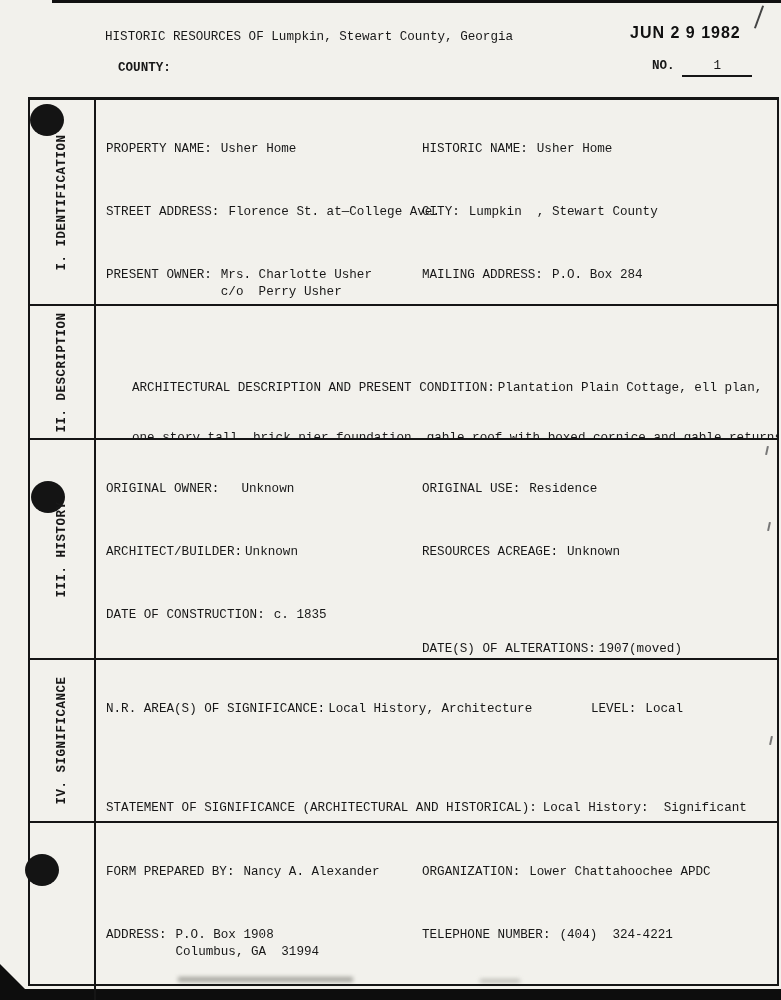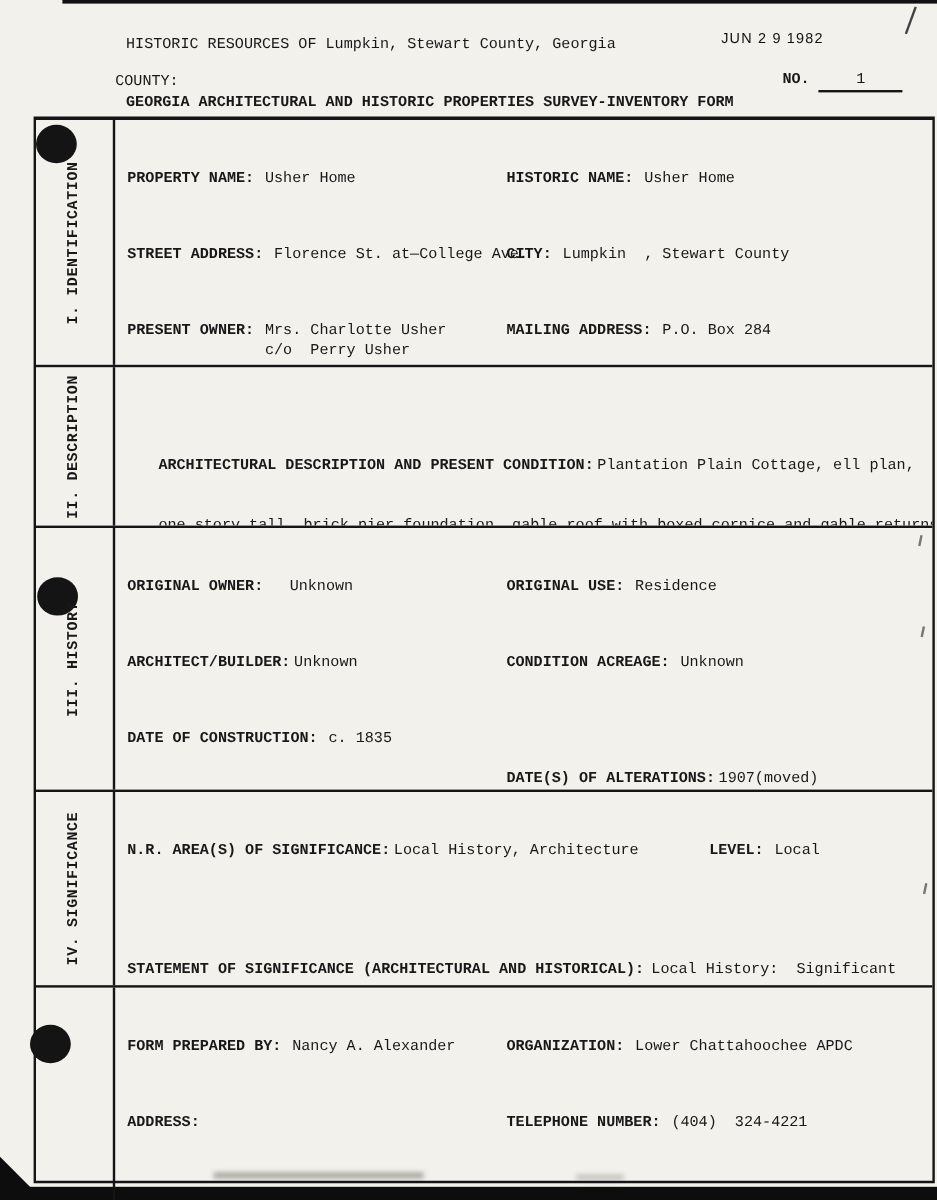--- a/index.html
+++ b/index.html
@@ -14,24 +14,24 @@
   .edge-bottom{position:absolute;bottom:0;left:0;right:0;height:11px;background:#0d0d0d;}
   .corner-tri{position:absolute;bottom:10px;left:0;width:0;height:0;
     border-bottom:26px solid #0d0d0d;border-right:26px solid transparent;}
   .slash-mark{position:absolute;top:5px;left:758px;width:2px;height:24px;background:#444;transform:rotate(20deg);}
   .tick{position:absolute;width:2px;height:9px;background:#777;transform:rotate(12deg);}
   .smudge{position:absolute;left:178px;top:977px;width:175px;height:5px;background:#8b8b84;filter:blur(2px);opacity:.75;}
   .smudge2{position:absolute;left:480px;top:979px;width:40px;height:4px;background:#9a9a92;filter:blur(2px);opacity:.6;}
   
   .hole{position:absolute;background:#141414;border-radius:50%;}
   
-  .stamp{position:absolute;left:601px;top:24px;font-family:"Liberation Sans",sans-serif;
-    font-weight:normal;font-size:12px;letter-spacing:1px;color:#101010;}
+  .stamp{position:absolute;left:630px;top:24px;font-family:"Liberation Sans",sans-serif;
+    font-weight:bold;font-size:16px;letter-spacing:1px;color:#101010;}
   .h-line1{position:absolute;left:105px;top:29px;white-space:pre;}
-  .h-line2{position:absolute;left:96px;top:60px;font-weight:normal;white-space:pre;}
+  .h-line2{position:absolute;left:118px;top:60px;font-weight:bold;white-space:pre;}
   .h-line3{position:absolute;left:105px;top:77px;font-weight:bold;white-space:pre;}
   .no-group{position:absolute;left:652px;top:58px;font-weight:bold;white-space:pre;}
   .no-line{display:inline-block;min-width:62px;border-bottom:2px solid #161616;text-align:center;
     padding:0 4px;font-weight:normal;}
   
   .form{position:absolute;left:28px;top:97px;width:751px;height:889px;box-sizing:border-box;
     border:2px solid #151515;border-top-width:3px;display:flex;flex-direction:column;background:transparent;}
   .section{display:flex;border-bottom:2px solid #151515;box-sizing:border-box;flex:none;}
   .section.last{border-bottom:none;flex:1;}
   .sidebar{width:66px;flex:none;border-right:2px solid #151515;box-sizing:border-box;
@@ -39,21 +39,21 @@
   .side-label{transform:rotate(-90deg);white-space:nowrap;font-weight:bold;font-size:12.5px;letter-spacing:.5px;}
   .content{flex:1;padding:7px 5px 0 10px;box-sizing:border-box;overflow:hidden;white-space:pre-wrap;}
   
   .frow{display:flex;margin-bottom:12px;}
   .frow.tight{margin-bottom:0;}
   .frow.nogap{margin-bottom:0;}
   .fl{width:316px;flex:none;white-space:pre;overflow:visible;}
   .fl.wide{width:485px;}
   .fr{flex:1;white-space:pre;}
   .fr.block{display:block;}
-  .lbl{font-weight:bold;white-space:pre;}
+  .lbl{font-weight:normal;white-space:pre;}
   .val{margin-left:9px;}
   .val-tight{margin-left:3px;}
   .stack{display:inline-block;vertical-align:top;}
   .stack div{white-space:pre;}
   .pline{white-space:pre;}
   [data-bind-lines]{white-space:pre;}
   .para{margin:0;}
   .u{text-underline-offset:2px;}
   .desc .pline,.desc [data-bind-lines] div{line-height:16px;}
 </style>
@@ -73,21 +73,20 @@
   <div class="smudge2"></div>
 
   <div class="hole" style="left:30px;top:104px;width:34px;height:32px;"></div>
   <div class="hole" style="left:31px;top:481px;width:34px;height:32px;"></div>
   <div class="hole" style="left:25px;top:854px;width:34px;height:32px;"></div>
 
   <div class="stamp" data-bind="scan.stamp_date">JUN 2 9 1982</div>
   <div class="h-line1" data-bind="header.line1">HISTORIC RESOURCES OF Lumpkin, Stewart County, Georgia</div>
   <div class="h-line2" data-bind="header.county_label">COUNTY:</div>
   <div class="no-group"><span data-bind="header.no_label">NO. </span><span class="no-line" data-bind="header.no_value">1</span></div>
-  <div class="h-line3" data-bind="header.form_title">GEORGIA ARCHITECTURAL AND HISTORIC PROPERTIES SURVEY-INVENTORY FORM</div>
 
   <div class="form">
 
     <div class="section" style="height:206px;">
       <div class="sidebar">
         <span class="side-label" data-bind="identification.section_label">I. IDENTIFICATION</span>
       </div>
       <div class="content">
         <div class="frow">
           <div class="fl"><span class="lbl" data-bind="identification.property_name_label">PROPERTY NAME:</span><span class="val" data-bind="identification.property_name">Usher Home</span></div>
@@ -125,21 +124,21 @@
       <div class="sidebar">
         <span class="side-label" data-bind="history.section_label">III. HISTORY</span>
       </div>
       <div class="content">
         <div class="frow">
           <div class="fl"><span class="lbl" data-bind="history.original_owner_label">ORIGINAL OWNER:</span><span class="val" style="margin-left:22px;" data-bind="history.original_owner">Unknown</span></div>
           <div class="fr"><span class="lbl" data-bind="history.original_use_label">ORIGINAL USE:</span><span class="val" data-bind="history.original_use">Residence</span></div>
         </div>
         <div class="frow">
           <div class="fl"><span class="lbl" data-bind="history.architect_label">ARCHITECT/BUILDER:</span><span class="val-tight" data-bind="history.architect">Unknown</span></div>
-          <div class="fr"><span class="lbl" data-bind="history.historic_acreage_label">CONDITION ACREAGE:</span><span class="val" data-bind="history.historic_acreage">Unknown</span></div>
+          <div class="fr"><span class="lbl" data-bind="history.historic_acreage_label">RESOURCES ACREAGE:</span><span class="val" data-bind="history.historic_acreage">Unknown</span></div>
         </div>
         <div class="frow nogap">
           <div class="fl"><span class="lbl" data-bind="history.construction_label">DATE OF CONSTRUCTION:</span><span class="val" data-bind="history.construction">c. 1835</span></div>
           <div class="fr block">
             <div><span class="lbl" data-bind="history.alterations_label">DATE(S) OF ALTERATIONS:</span><span class="val-tight" data-bind="history.alterations">1907(moved)</span></div>
             
           </div>
         </div>
         
       </div>
@@ -166,21 +165,21 @@
     <div class="section last">
       <div class="sidebar" style="align-items:center;">
         
       </div>
       <div class="content">
         <div class="frow">
           <div class="fl"><span class="lbl" data-bind="sources.prepared_label">FORM PREPARED BY:</span><span class="val" data-bind="sources.prepared_by">Nancy A. Alexander</span></div>
           <div class="fr"><span class="lbl" data-bind="sources.organization_label">ORGANIZATION:</span><span class="val" data-bind="sources.organization">Lower Chattahoochee APDC</span></div>
         </div>
         <div class="frow nogap">
-          <div class="fl"><span class="lbl" data-bind="sources.address_label">ADDRESS:</span></div>
+          <div class="fl"><span class="lbl" data-bind="sources.address_label">ADDRESS:</span><span class="val stack" data-bind-lines="sources.address_lines"><div>P.O. Box 1908</div><div>Columbus, GA  31994</div></span></div>
           <div class="fr"><span class="lbl" data-bind="sources.phone_label">TELEPHONE NUMBER:</span><span class="val" data-bind="sources.phone">(404)  324-4221</span></div>
         </div>
         <div class="para">
           
           
         </div>
         
       </div>
     </div>
 

